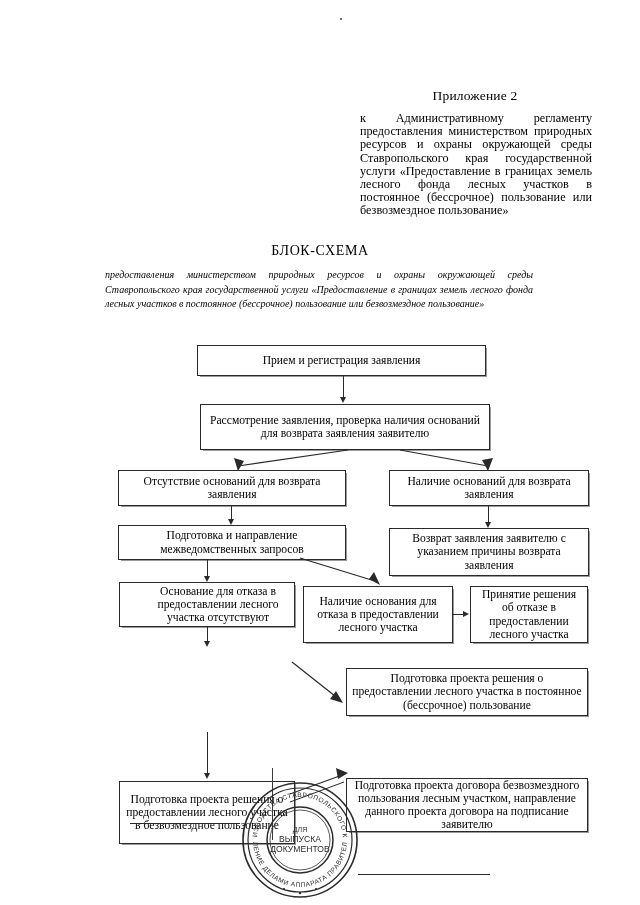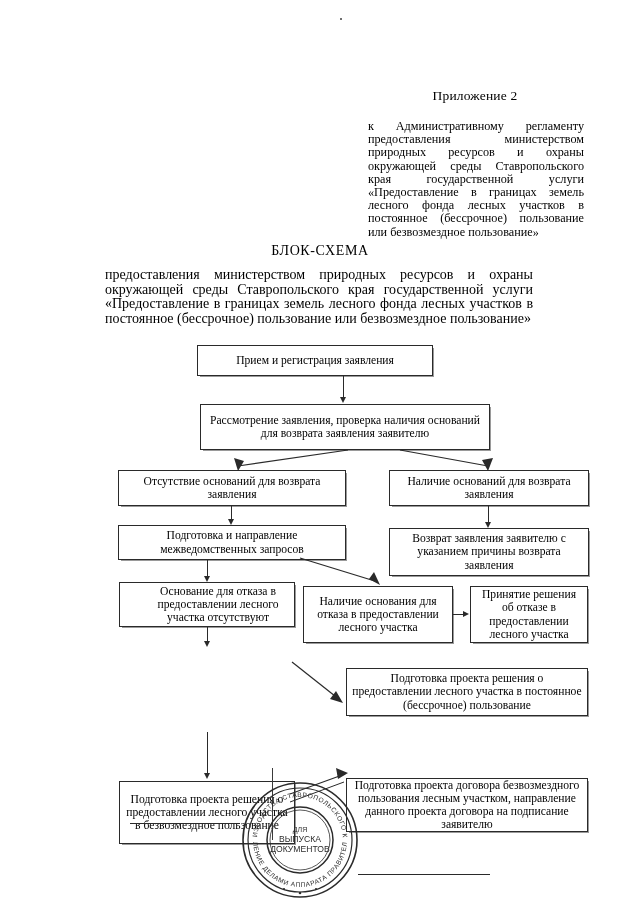--- a/index.html
+++ b/index.html
@@ -31,41 +31,42 @@
     position: absolute;
     left: 360px;
     top: 112px;
     width: 232px;
     font-size: 12.2px;
     line-height: 13.2px;
     text-align: justify;
     text-align-last: left;
     hyphens: manual;
   }
-  .appendix-body p { margin: 8px; }
+  .appendix-body p { margin: 0; }
 
   
   .scheme-title {
     position: absolute;
     left: 0;
     top: 243px;
     width: 640px;
     text-align: center;
     font-size: 14px;
     letter-spacing: 0.6px;
   }
   .scheme-subtitle {
     position: absolute;
     left: 105px;
     top: 268px;
     width: 428px;
-    font-size: 14px;
+    font-size: 10px;
     line-height: 14.6px;
     text-align: justify;
     text-align-last: left;
+    font-style: italic;
   }
   .scheme-subtitle p { margin: 0; }
 
   
   .box {
     position: absolute;
     box-sizing: border-box;
     border: 1.15px solid #2a2a2a;
     background: transparent;
     display: flex;
@@ -159,21 +160,21 @@
 
   <div class="appendix-body">
     <p>к Административному регламенту предоставления министерством природных ресурсов и охраны окружающей среды Ставропольского края государственной услуги «Предоставление в границах земель лесного фонда лесных участков в постоянное (бессрочное) пользование или безвозмездное пользование»</p>
   </div>
 
   <div class="scheme-title">БЛОК-СХЕМА</div>
   <div class="scheme-subtitle">
     <p>предоставления министерством природных ресурсов и охраны окружающей среды Ставропольского края государственной услуги «Предоставление в границах земель лесного фонда лесных участков в постоянное (бессрочное) пользование или безвозмездное пользование»</p>
   </div>
 
-  <div class="box" style="left:197px; top:345px; width:236px; height:31px;">
+  <div class="box" style="left:197px; top:345px; width:289px; height:31px;">
     <span>Прием и регистрация заявления</span>
   </div>
 
   <div class="box" style="left:200px; top:404px; width:290px; height:46px;">
     <span>Рассмотрение заявления, проверка наличия оснований для возврата заявления заявителю</span>
   </div>
 
   <div class="box" style="left:118px; top:470px; width:228px; height:36px;">
     <span>Отсутствие оснований для возврата заявления</span>
   </div>

